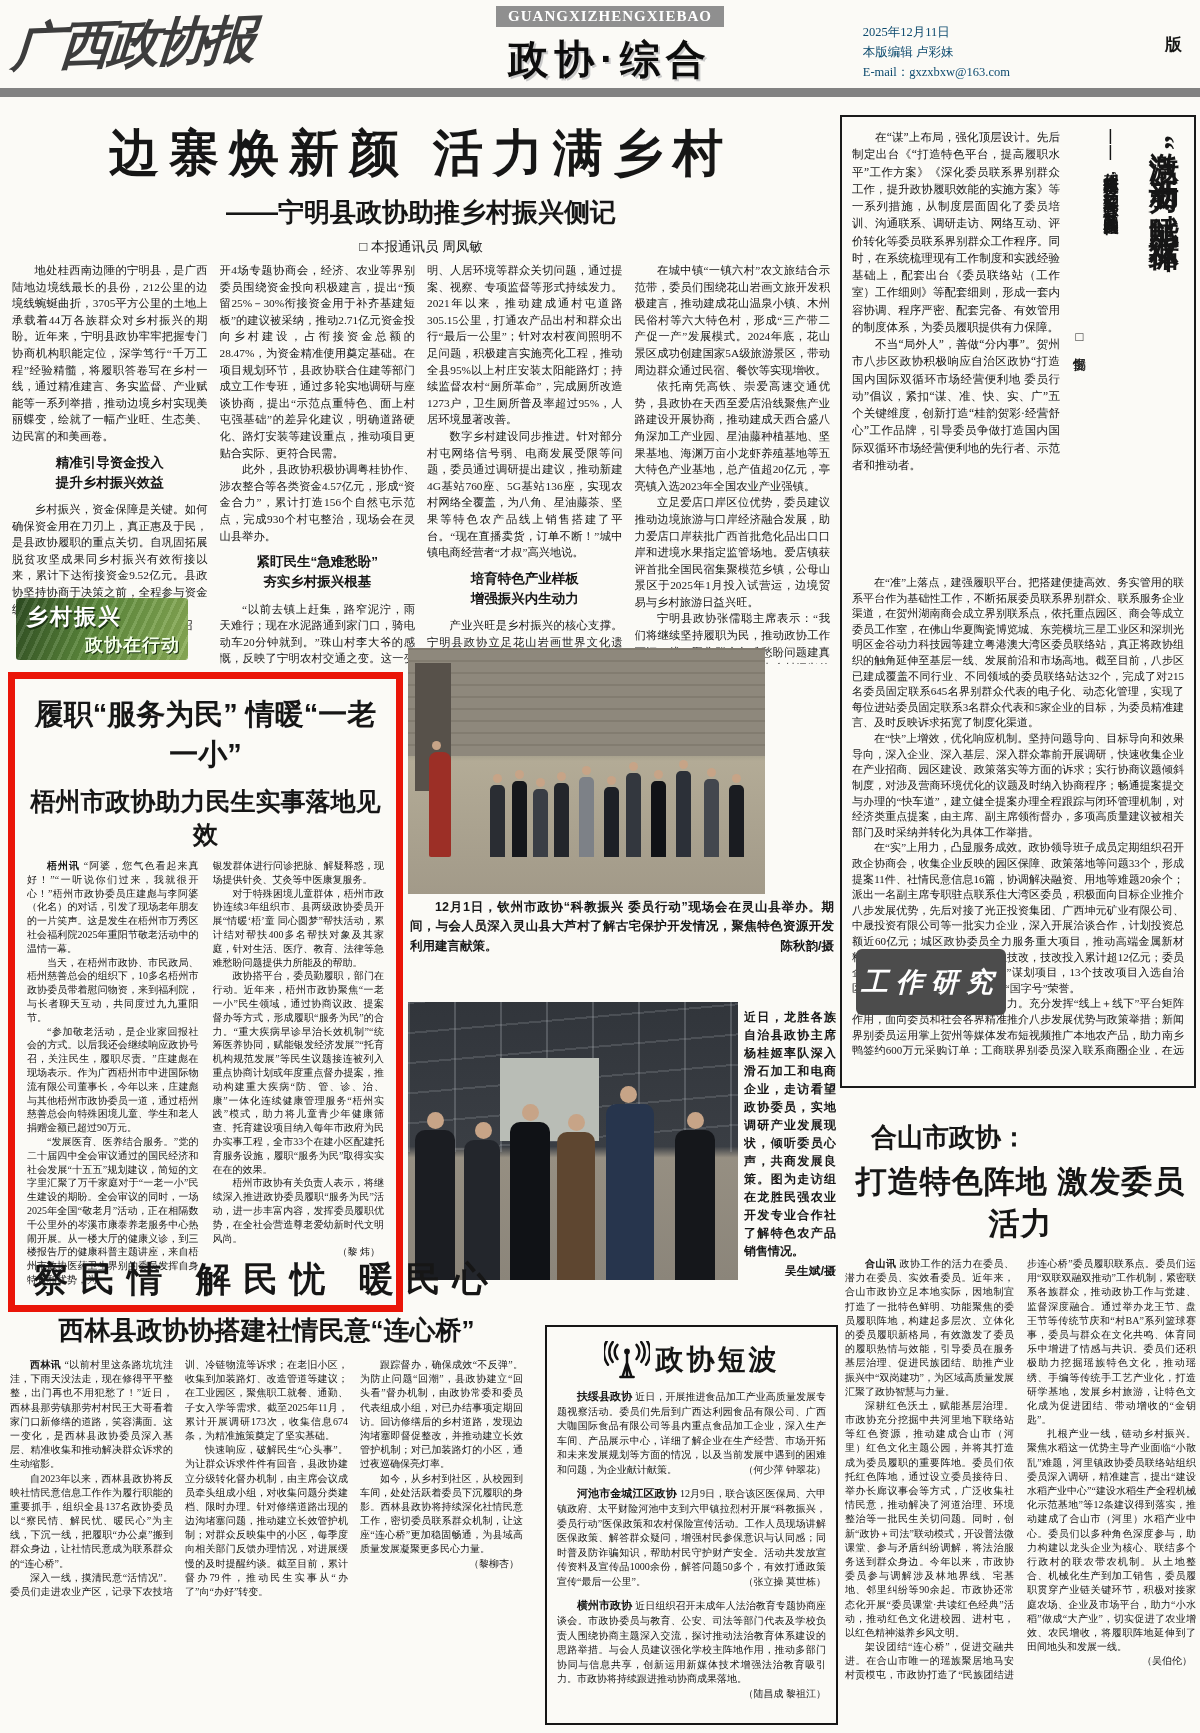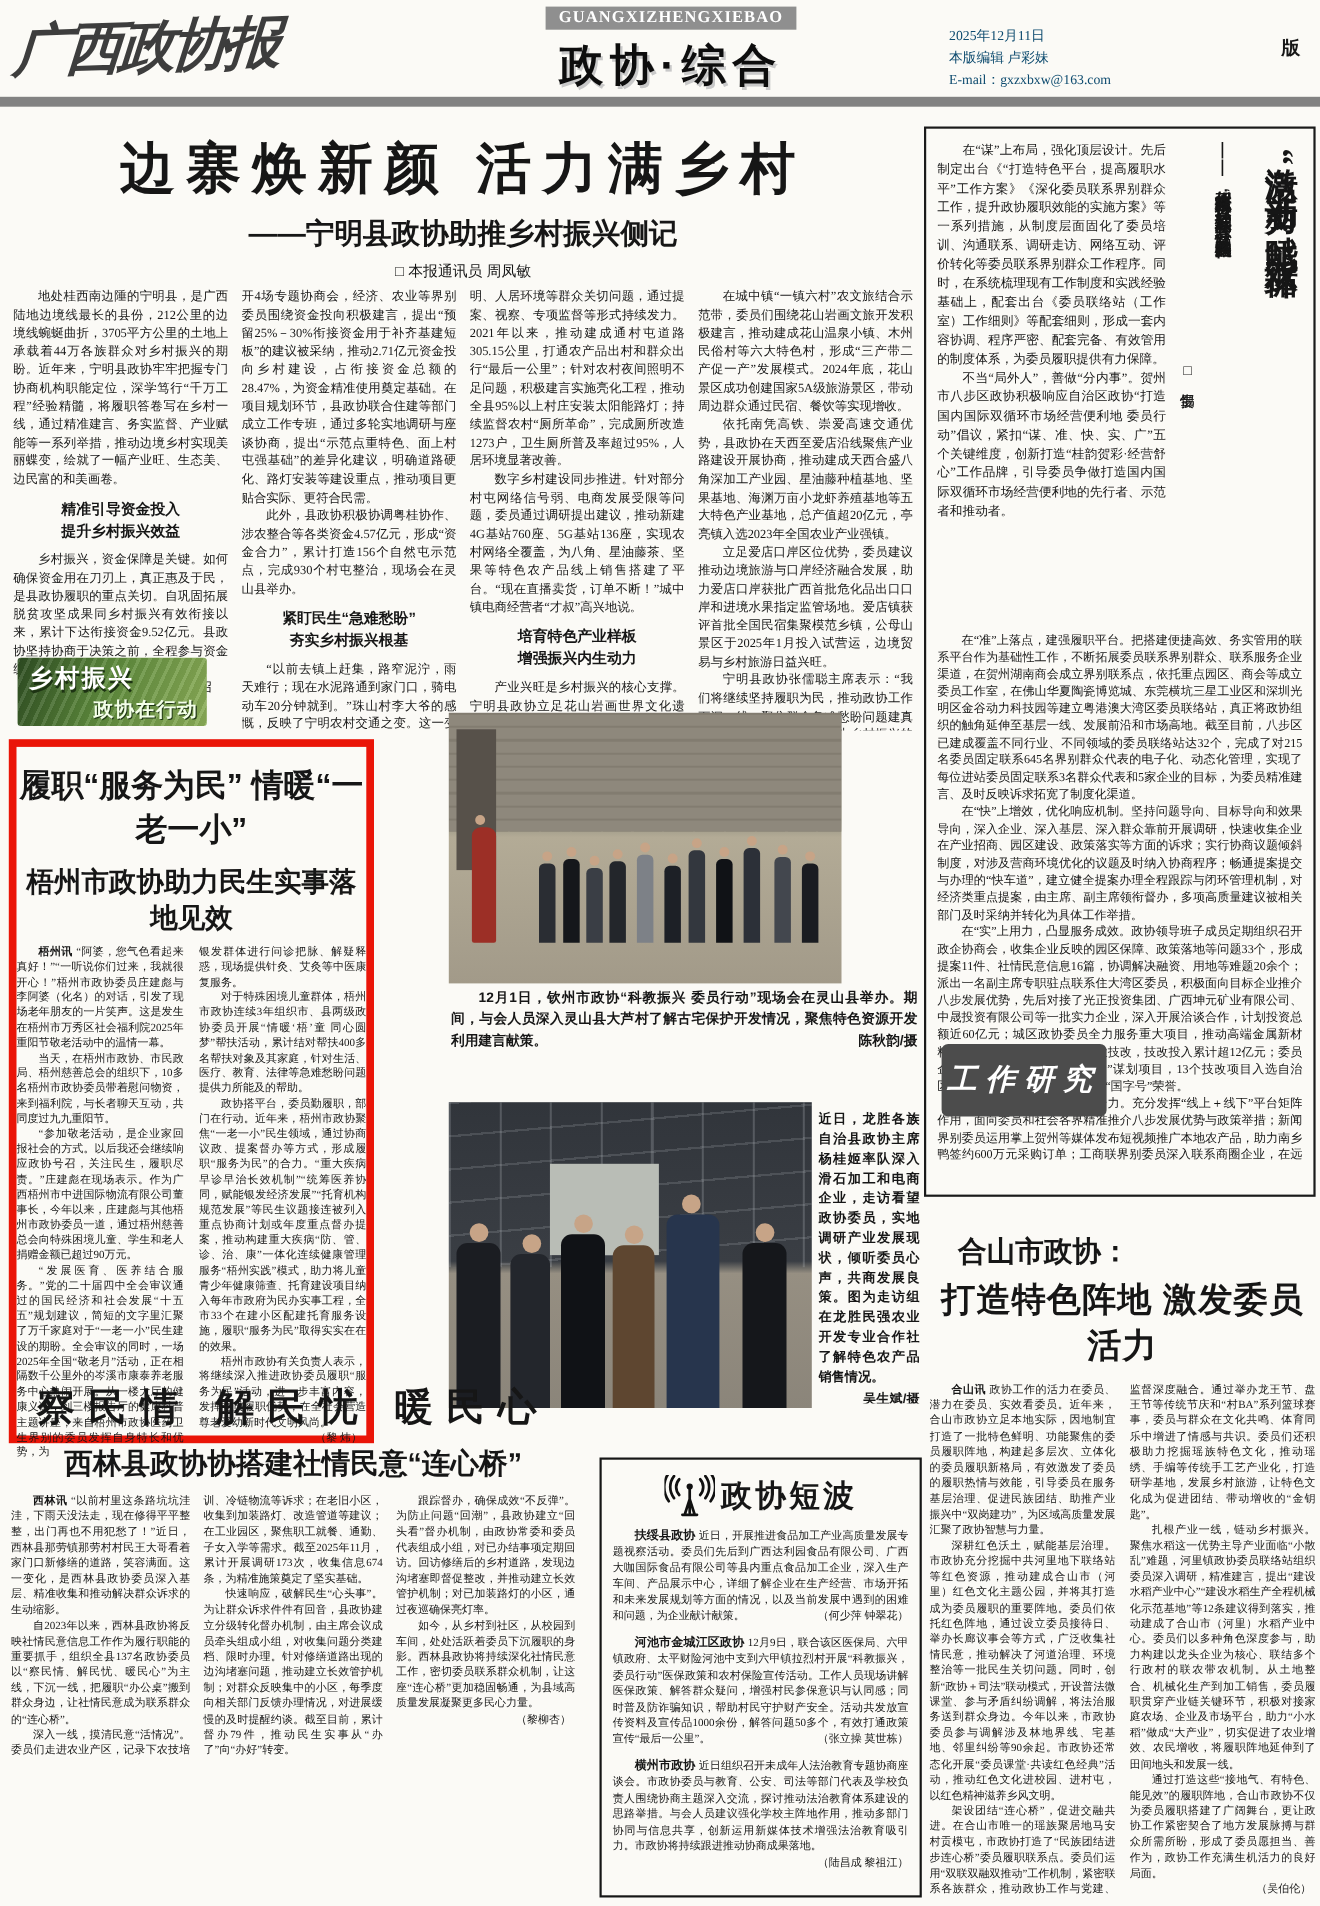--- a/index.html
+++ b/index.html
@@ -42,22 +42,22 @@
   .rural-badge{position:absolute;left:16px;top:598px;width:172px;height:62px;border-radius:3px;overflow:hidden;
      background:linear-gradient(110deg,#2e4d22,#5d8a3c 45%,#8cae58);}
   .rural-badge:before{content:"";position:absolute;inset:0;
      background:repeating-linear-gradient(115deg,rgba(255,255,255,.10) 0 3px,rgba(0,0,0,.06) 3px 9px);}
   .rural-badge .rb1{position:absolute;left:10px;top:4px;font-family:"Liberation Sans",sans-serif;font-weight:900;
      font-size:22px;color:#fff;letter-spacing:2px;text-shadow:1px 2px 0 #1d3313;}
   .rural-badge .rb2{position:absolute;right:8px;bottom:3px;font-weight:bold;
      font-size:18px;color:#f3ffe8;letter-spacing:1px;text-shadow:1px 1px 0 #1d3313;}
 
   
-  .redbox{position:absolute;left:8px;top:672px;width:332px;height:640px;border:7px solid #ea1508;
-          background:#fbfaf6;box-sizing:border-box;padding:10px 0;}
+  .redbox{position:absolute;left:8px;top:672px;width:395px;height:640px;border:7px solid #ea1508;
+          background:#fbfaf6;box-sizing:border-box;padding:10px 12px;}
   .rb-title{margin:6px 0 0;text-align:center;font-family:"Liberation Sans",sans-serif;font-weight:900;
             font-size:29px;letter-spacing:0px;}
   .rb-sub{margin:10px 0 8px;text-align:center;font-family:"Liberation Sans",sans-serif;font-weight:bold;font-size:25px;}
   .cols2{display:flex;gap:14px;height:492px;overflow:hidden;}
   .cols2 .col{flex:1;font-size:10px;line-height:1.38;overflow:hidden;}
 
   
   .photo{position:absolute;overflow:hidden;background:#9a958a;}
   .photo1{left:408px;top:648px;width:357px;height:246px;
      background:linear-gradient(#87837a 0%,#93907f 40%,#b3ab96 46%,#a29a89 100%);}
@@ -270,21 +270,20 @@
 
   <section class="hs-art">
     <h3 class="hs-t1">合山市政协：</h3>
     <h2 class="hs-t2">打造特色阵地  激发委员活力</h2>
     <div class="hs-body">
 
     <p class="para p"><b class="lead">合山讯  </b><span>政协工作的活力在委员、潜力在委员、实效看委员。近年来，合山市政协立足本地实际，因地制宜打造了一批特色鲜明、功能聚焦的委员履职阵地，构建起多层次、立体化的委员履职新格局，有效激发了委员的履职热情与效能，引导委员在服务基层治理、促进民族团结、助推产业振兴中“双岗建功”，为区域高质量发展汇聚了政协智慧与力量。</span></p>
         <p class="para p"><b class="lead"></b><span>深耕红色沃土，赋能基层治理。市政协充分挖掘中共河里地下联络站等红色资源，推动建成合山市（河里）红色文化主题公园，并将其打造成为委员履职的重要阵地。委员们依托红色阵地，通过设立委员接待日、举办长廊议事会等方式，广泛收集社情民意，推动解决了河道治理、环境整治等一批民生关切问题。同时，创新“政协＋司法”联动模式，开设普法微课堂、参与矛盾纠纷调解，将法治服务送到群众身边。今年以来，市政协委员参与调解涉及林地界线、宅基地、邻里纠纷等90余起。市政协还常态化开展“委员课堂·共读红色经典”活动，推动红色文化进校园、进村屯，以红色精神滋养乡风文明。</span></p>
         <p class="para p"><b class="lead"></b><span>架设团结“连心桥”，促进交融共进。在合山市唯一的瑶族聚居地马安村贡模屯，市政协打造了“民族团结进步连心桥”委员履职联系点。委员们运用“双联双融双推动”工作机制，紧密联系各族群众，推动政协工作与党建、监督深度融合。通过举办龙王节、盘王节等传统节庆和“村BA”系列篮球赛事，委员与群众在文化共鸣、体育同乐中增进了情感与共识。委员们还积极助力挖掘瑶族特色文化，推动瑶绣、手编等传统手工艺产业化，打造研学基地，发展乡村旅游，让特色文化成为促进团结、带动增收的“金钥匙”。</span></p>
         <p class="para p"><b class="lead"></b><span>扎根产业一线，链动乡村振兴。聚焦水稻这一优势主导产业面临“小散乱”难题，河里镇政协委员联络站组织委员深入调研，精准建言，提出“建设水稻产业中心”“建设水稻生产全程机械化示范基地”等12条建议得到落实，推动建成了合山市（河里）水稻产业中心。委员们以多种角色深度参与，助力构建以龙头企业为核心、联结多个行政村的联农带农机制。从土地整合、机械化生产到加工销售，委员履职贯穿产业链关键环节，积极对接家庭农场、企业及市场平台，助力“小水稻”做成“大产业”，切实促进了农业增效、农民增收，将履职阵地延伸到了田间地头和发展一线。</span></p>
-        <p class="para p"><b class="lead"></b><span>通过打造这些“接地气、有特色、能见效”的履职阵地，合山市政协不仅为委员履职搭建了广阔舞台，更让政协工作紧密契合了地方发展脉搏与群众所需所盼，形成了委员愿担当、善作为，政协工作充满生机活力的良好局面。</span></p>
         <p class="para sig"><b class="lead"></b><span>（吴伯伦）</span></p>
       </div>
   </section>
 
   <section class="xl-art">
     <h2>察民情  解民忧  暖民心</h2>
     <h3>西林县政协协搭建社情民意“连心桥”</h3>
     <div class="xl-body">
 
     <p class="para p"><b class="lead">西林讯  </b><span>“以前村里这条路坑坑洼洼，下雨天没法走，现在修得平平整整，出门再也不用犯愁了！”近日，西林县那劳镇那劳村村民王大哥看着家门口新修缮的道路，笑容满面。这一变化，是西林县政协委员深入基层、精准收集和推动解决群众诉求的生动缩影。</span></p>

